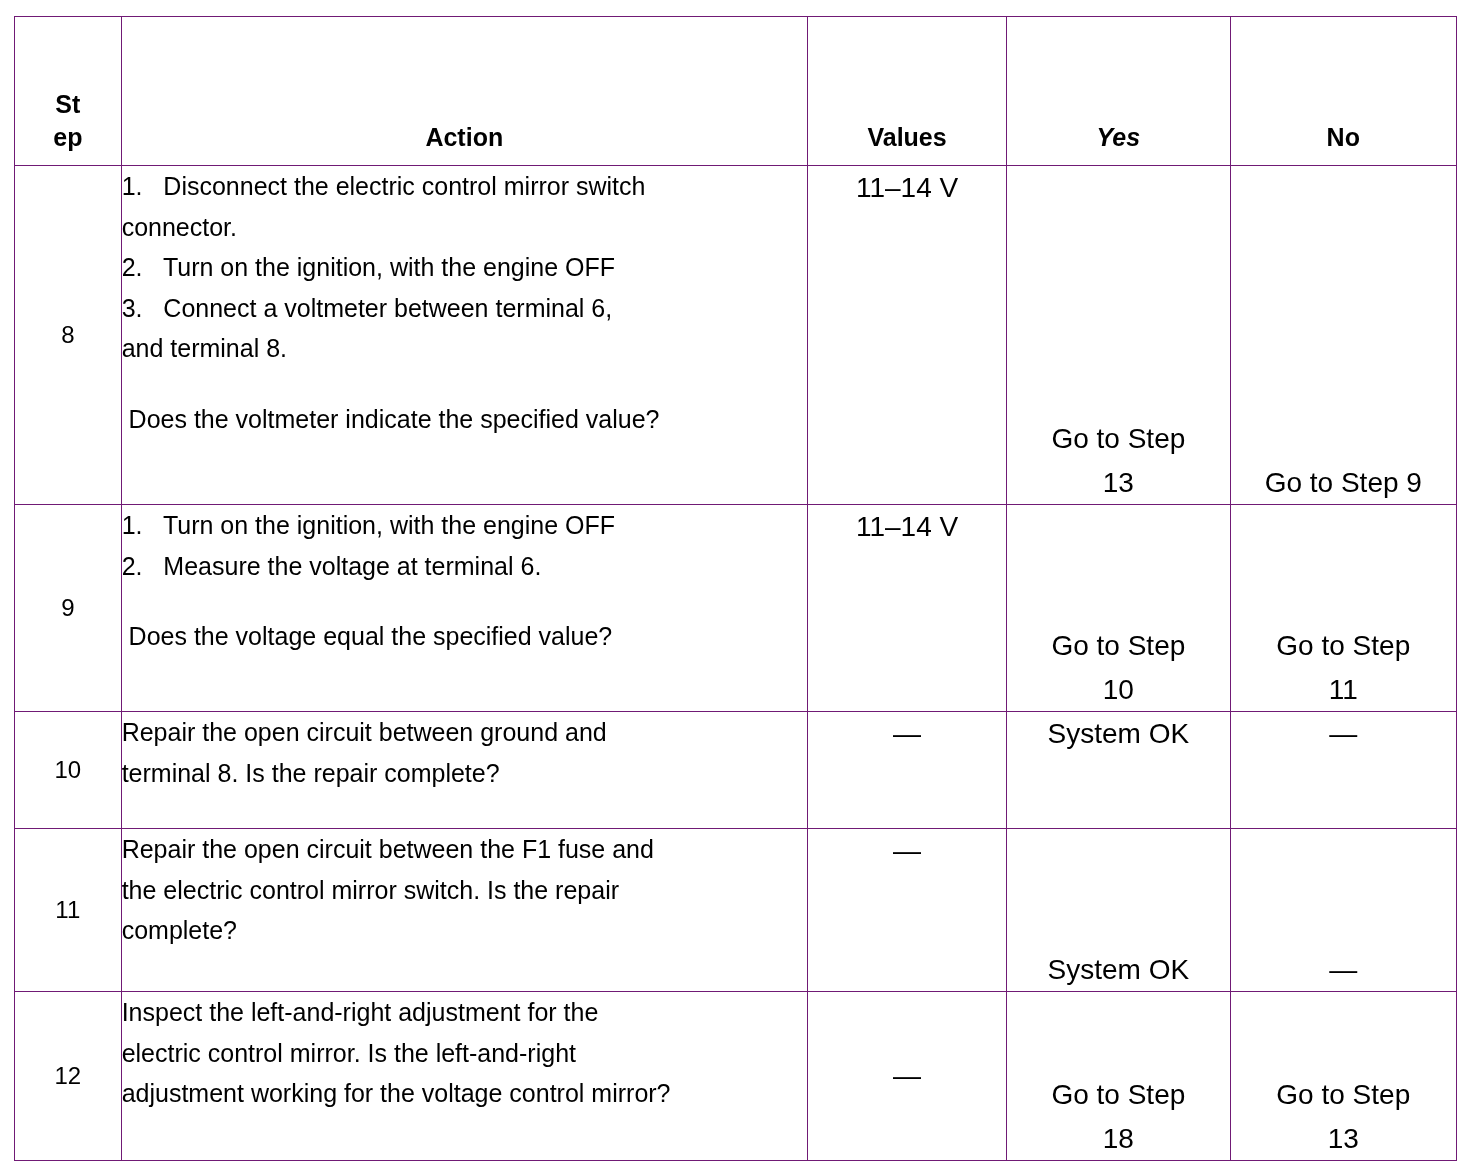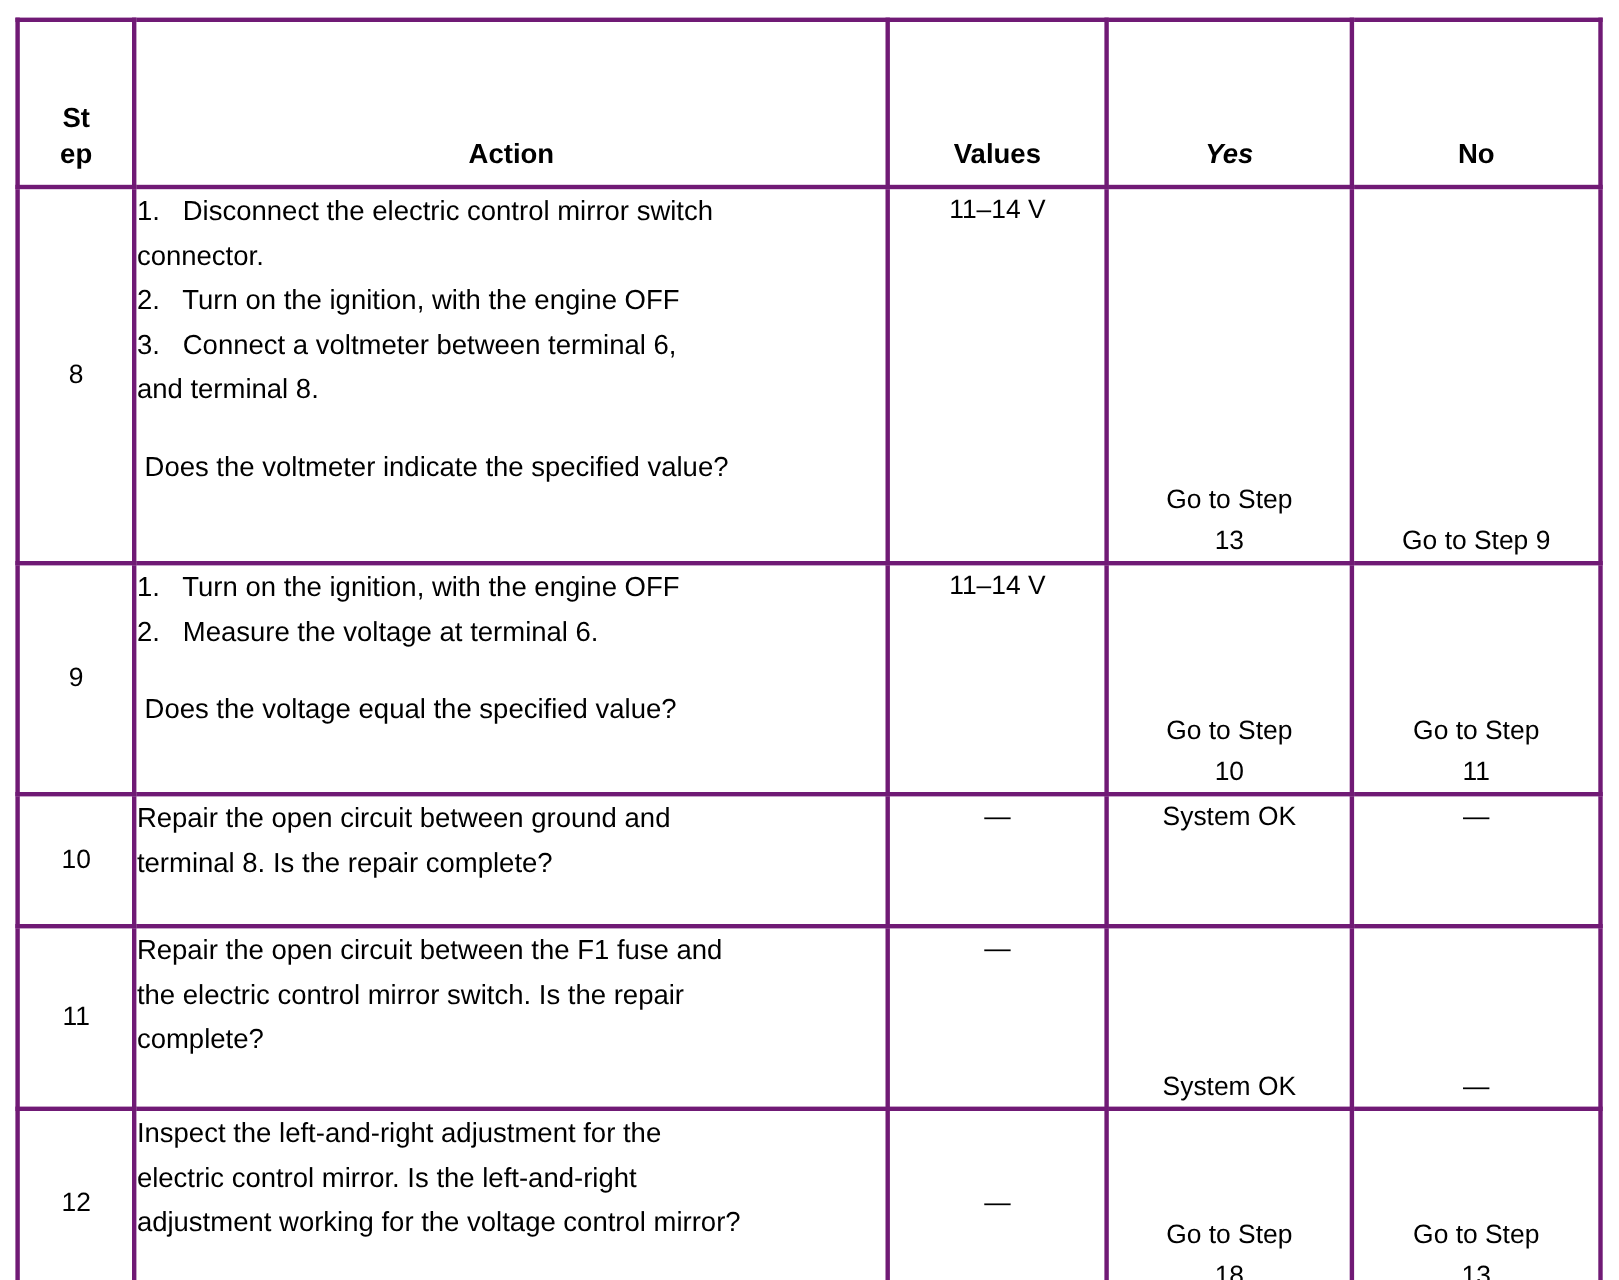--- a/index.html
+++ b/index.html
@@ -28,21 +28,21 @@
     left: 14px;
     top: 16px;
     width: 1443px;
     border-collapse: collapse;
     table-layout: fixed;
     background: #ffffff;
   }
 
   .diag-table td,
   .diag-table th {
-    border: 4px solid #701a75;
+    border: 1px solid #701a75;
     padding: 0;
     background: #ffffff;
   }
 
   
   .col-step   { width: 106px; }
   .col-action { width: 682px; }
   .col-values { width: 198px; }
   .col-yes    { width: 222px; font-style: italic; }
   .col-no     { width: 225px; }
@@ -77,21 +77,21 @@
     padding: 16px 10px 14px 18px;
     text-align: left;
   }
   .cell-action .aline { display: block; white-space: pre; }
   .cell-action .agap  { display: block; height: 30px; }
 
   .cell-values,
   .cell-yes,
   .cell-no {
     text-align: center;
-    font-size: 24px;
+    font-size: 28px;
     line-height: 1.55;
     padding: 0 6px;
   }
   .cell-values .ln,
   .cell-yes .ln,
   .cell-no .ln { display: block; }
 
   
   .va-mid    { vertical-align: middle; }
   .va-bottom { vertical-align: bottom; padding-bottom: 18px; }

